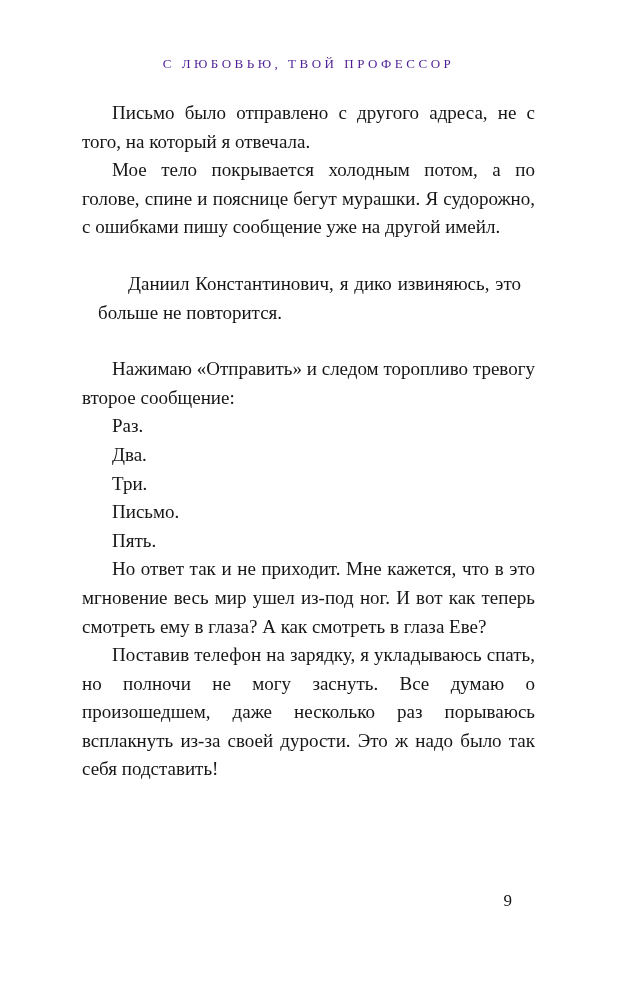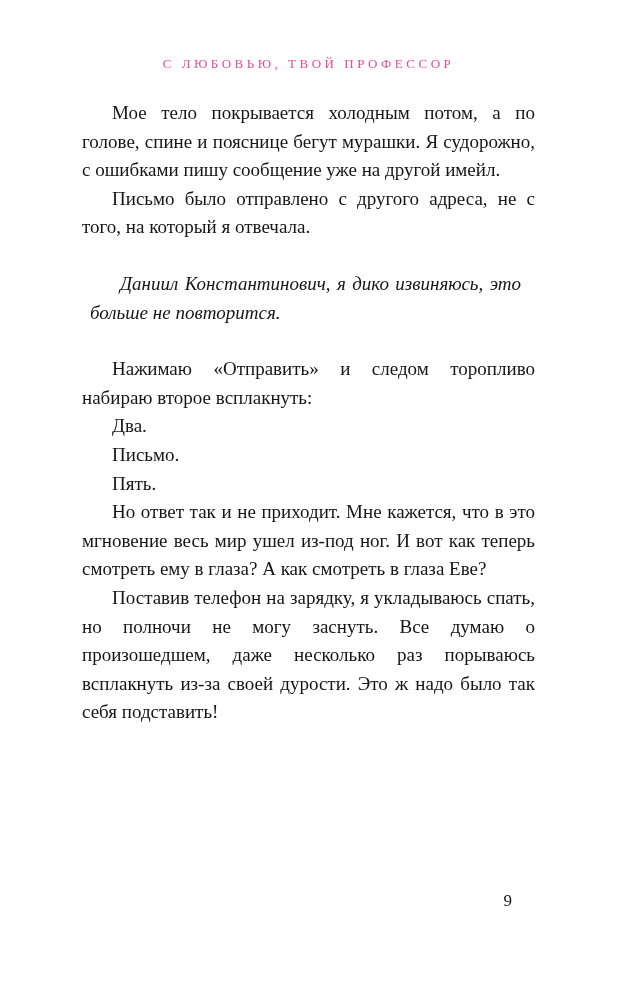--- a/index.html
+++ b/index.html
@@ -19,68 +19,69 @@
     box-sizing: border-box;
     width: 618px;
     height: 1000px;
     padding: 56px 83px 0 82px;
     position: relative;
   }
   .running-header {
     text-align: center;
     font-size: 13px;
     letter-spacing: 3.5px;
-    color: #ec4899;
+    color: #4c1d95;
     margin: 0 0 27px 0;
     white-space: nowrap;
   }
   .body-text {
     text-align: justify;
     font-size: 19px;
     line-height: 28.6px;
   }
   .body-para {
     margin: 0;
     text-indent: 30px;
     text-align: justify;
     hyphens: auto;
   }
   .quote-para {
-    margin: 28px 14px 28px 8px;
+    margin: 28px 14px 28px 16px;
     text-indent: 30px;
     text-align: justify;
-    font-style: italic;
     hyphens: auto;
   }
   .page-number {
     position: absolute;
     top: 891px;
     right: 106px;
     font-size: 17px;
     color: #161616;
   }
 </style>
 </head>
 <body>
 
 <div class="page">
 
   <div class="running-header">С ЛЮБОВЬЮ, ТВОЙ ПРОФЕССОР</div>
 
   <div class="body-text">
 
+    <p class="body-para">Письмо было отправлено с другого адреса, не с того, на который я отвечала.</p>
     <p class="body-para">Мое тело покрывается холодным потом, а по голове, спине и пояснице бегут мурашки. Я судорожно, с ошибками пишу сообщение уже на другой имейл.</p>
-    <p class="body-para">Письмо было отправлено с другого адреса, не с того, на который я отвечала.</p>
 
     <p class="quote-para">Даниил Константинович, я дико извиняюсь, это больше не повторится.</p>
 
-    <p class="body-para">Нажимаю «Отправить» и следом торопливо набираю второе всплакнуть:</p>
+    <p class="body-para">Нажимаю «Отправить» и следом торопливо тревогу второе сообщение:</p>
 
 
+    <p class="body-para">Раз.</p>
     <p class="body-para">Два.</p>
+    <p class="body-para">Три.</p>
     <p class="body-para">Письмо.</p>
     <p class="body-para">Пять.</p>
     <p class="body-para">Но ответ так и не приходит. Мне кажется, что в это мгновение весь мир ушел из-под ног. И вот как теперь смотреть ему в глаза? А как смотреть в глаза Еве?</p>
     <p class="body-para">Поставив телефон на зарядку, я укладываюсь спать, но полночи не могу заснуть. Все думаю о произошедшем, даже несколько раз порываюсь всплакнуть из-за своей дурости. Это ж надо было так себя подставить!</p>
 
   </div>
 
   <div class="page-number">9</div>
 
 </div>

